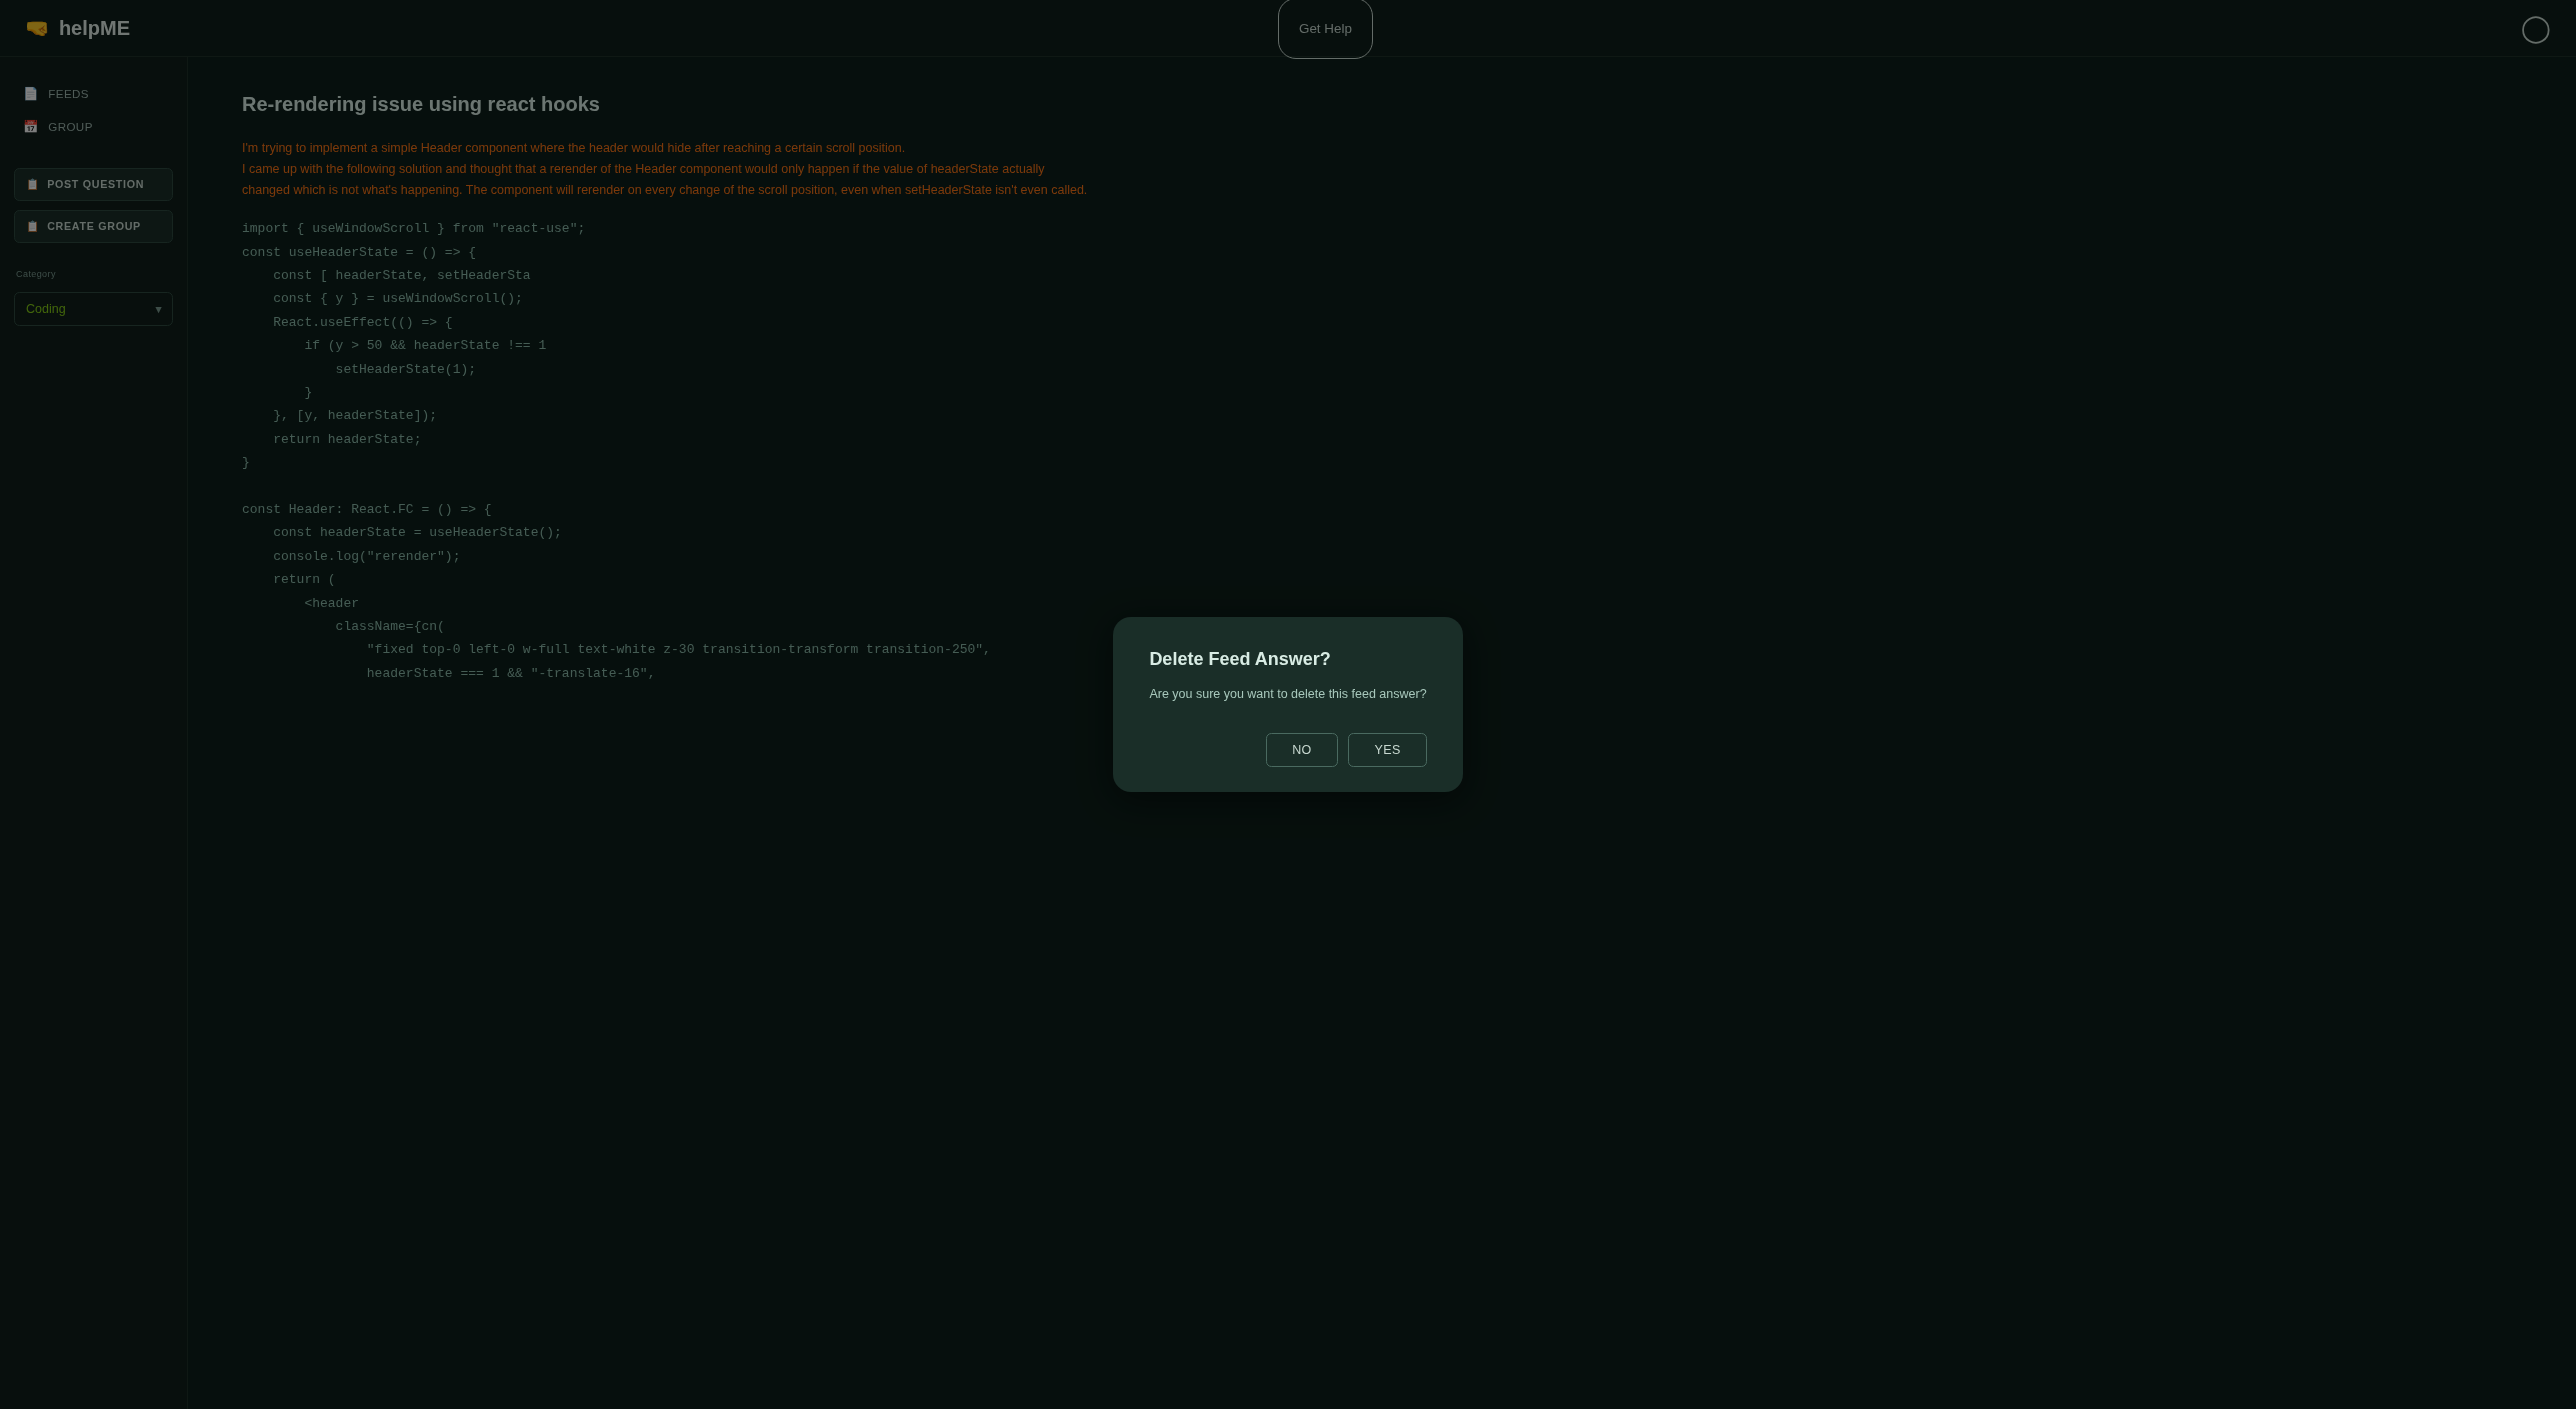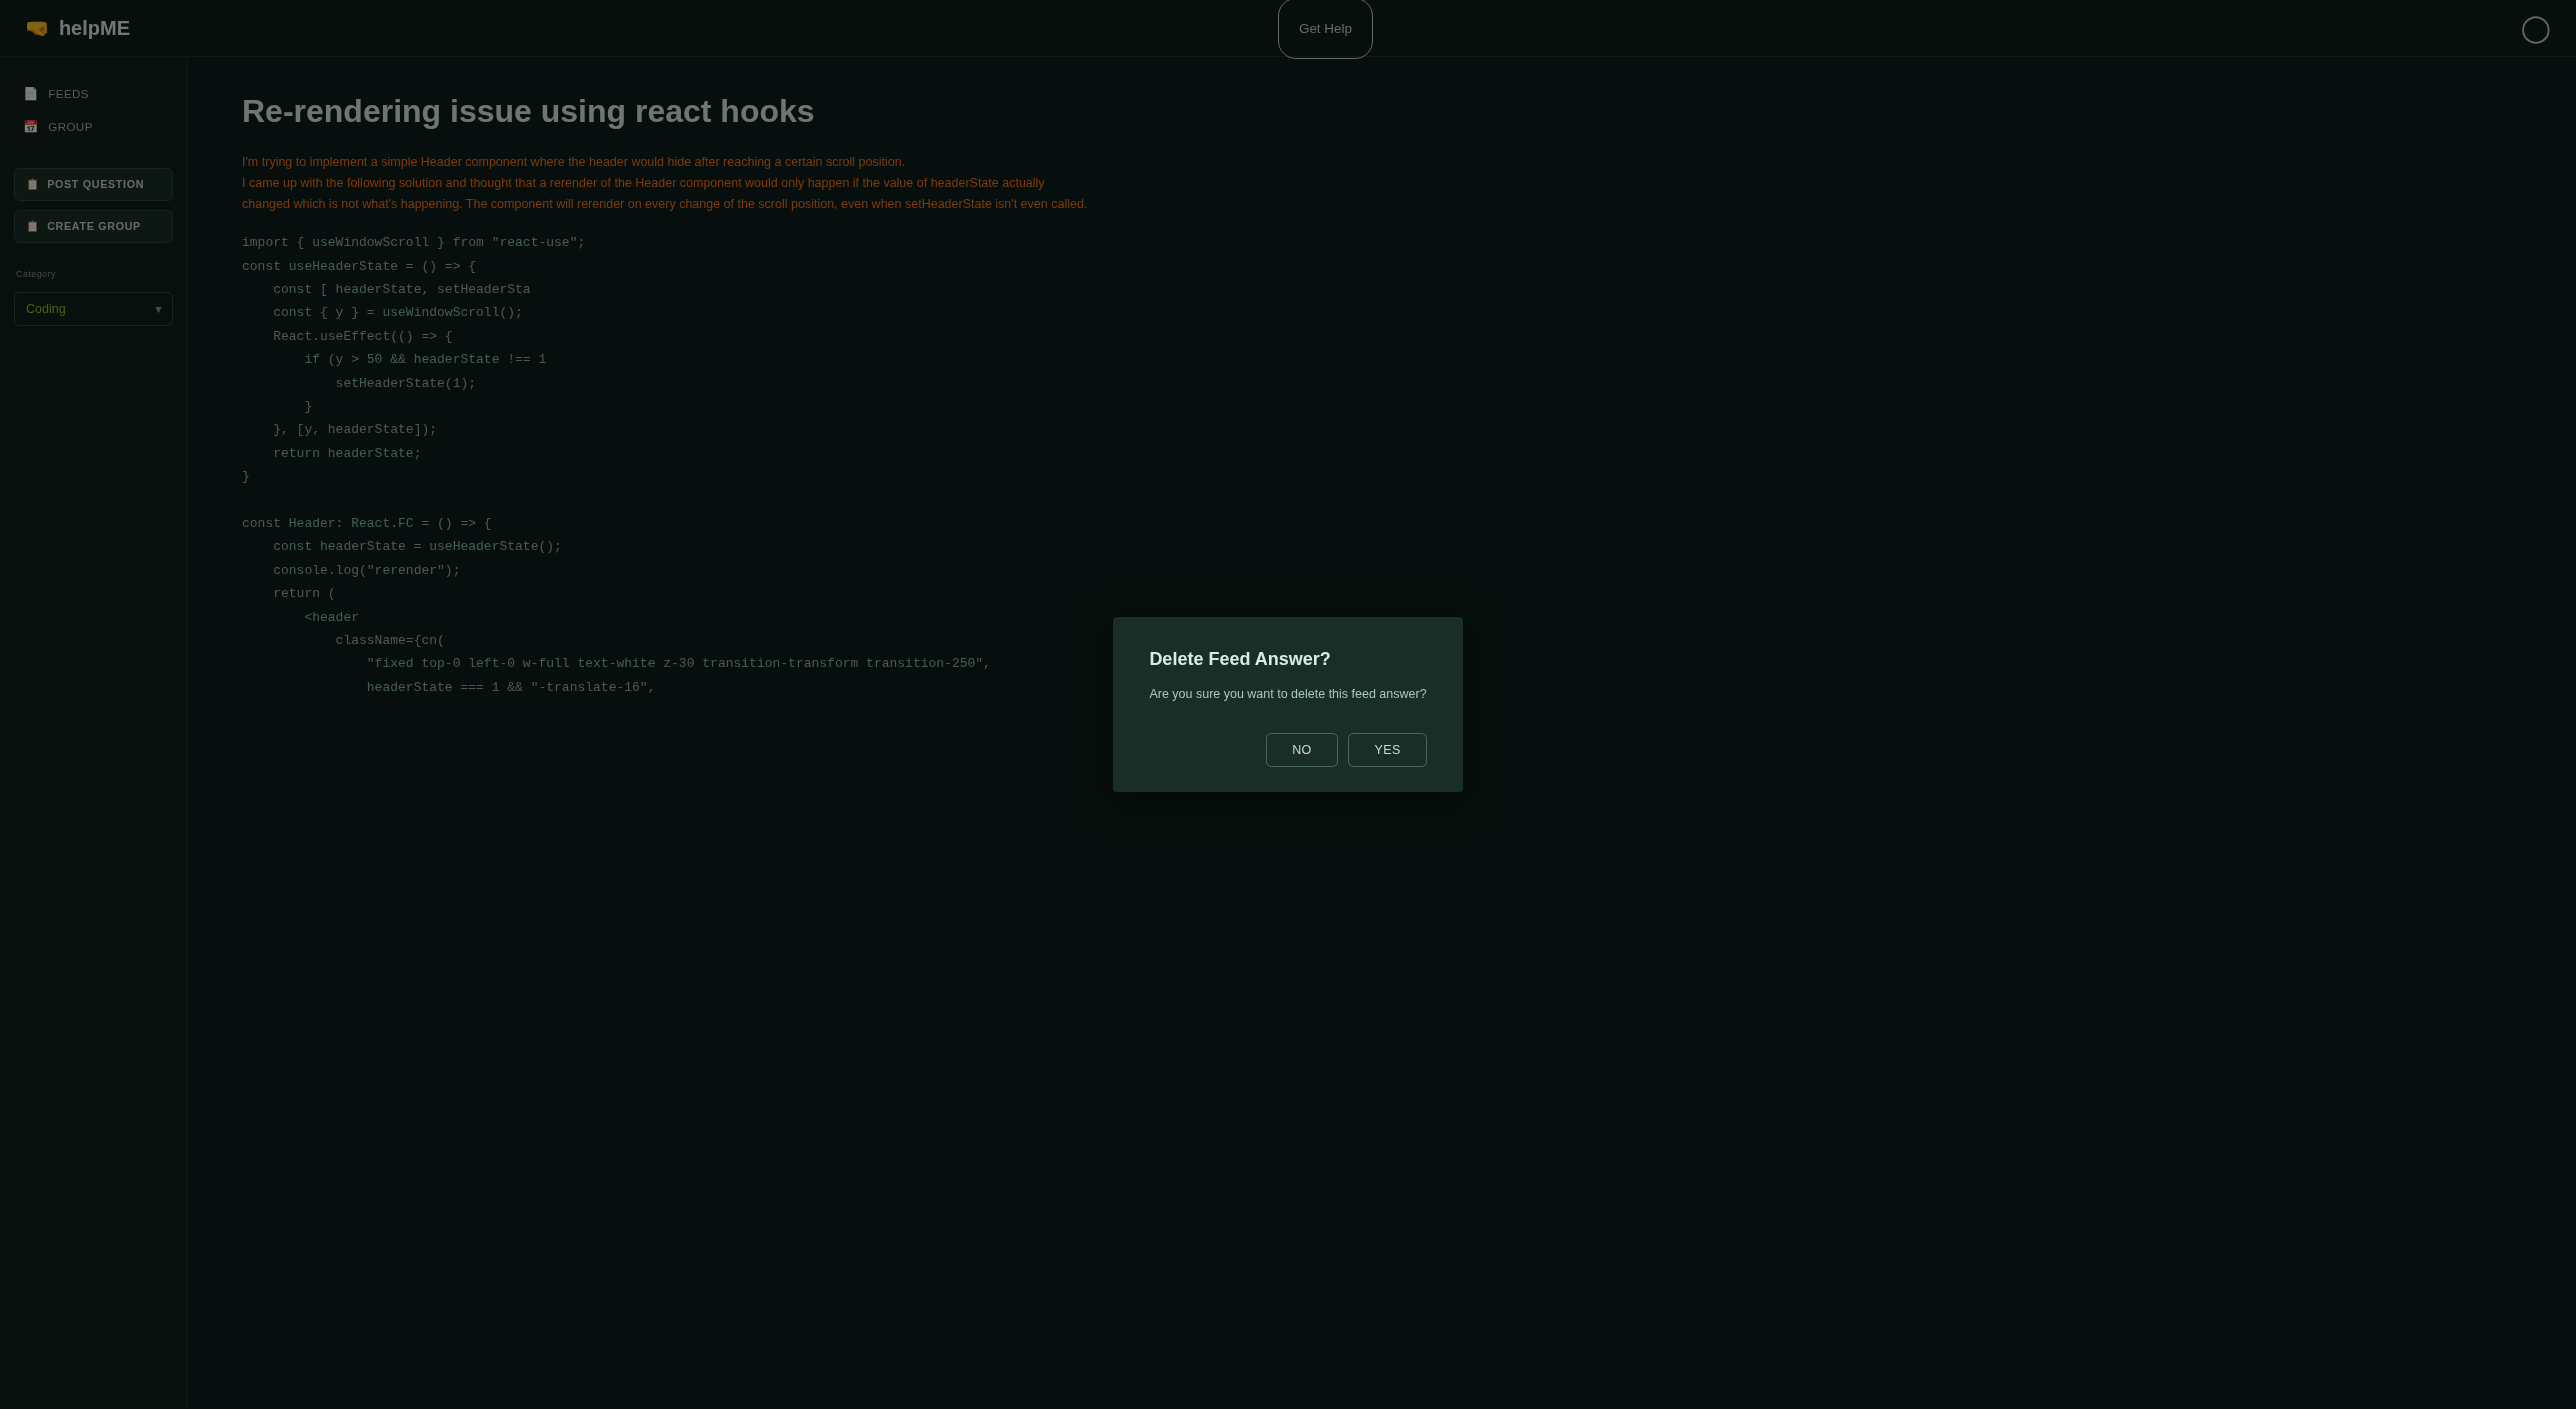--- a/index.html
+++ b/index.html
@@ -156,21 +156,21 @@
 
     
     .main-content {
       flex: 1;
       padding: 36px 54px;
       overflow-y: auto;
       position: relative;
     }
 
     .page-title {
-      font-size: 32px;
+      font-size: 20px;
       font-weight: 600;
       color: #d8ece4;
       margin-bottom: 21.5px;
     }
 
     .question-text {
       font-size: 12.5px;
       color: #f97316;
       line-height: 1.7;
       margin-bottom: 16px;
@@ -190,21 +190,21 @@
       top: 0; left: 0; right: 0; bottom: 0;
       background: rgba(0,0,0,0.5);
       display: flex;
       align-items: center;
       justify-content: center;
       z-index: 100;
     }
 
     .modal {
       background: #1a2e28;
-      border-radius: 4px;
+      border-radius: 18px;
       padding: 32px 36px 25px 36px;
       min-width: 340px;
       max-width: 376px;
       box-shadow: 0 7.2px 36px rgba(0,0,0,0.5);
     }
 
     .modal-title {
       font-size: 18px;
       font-weight: 600;
       color: #d8ece4;

